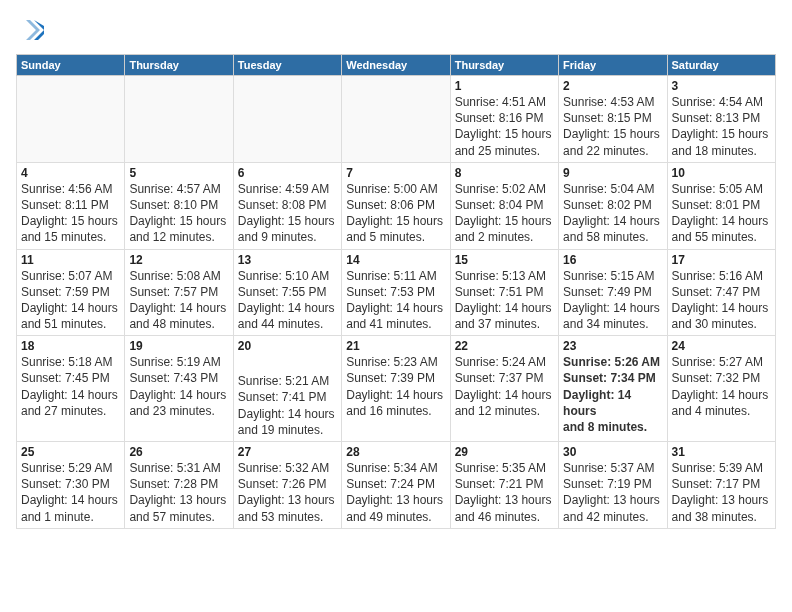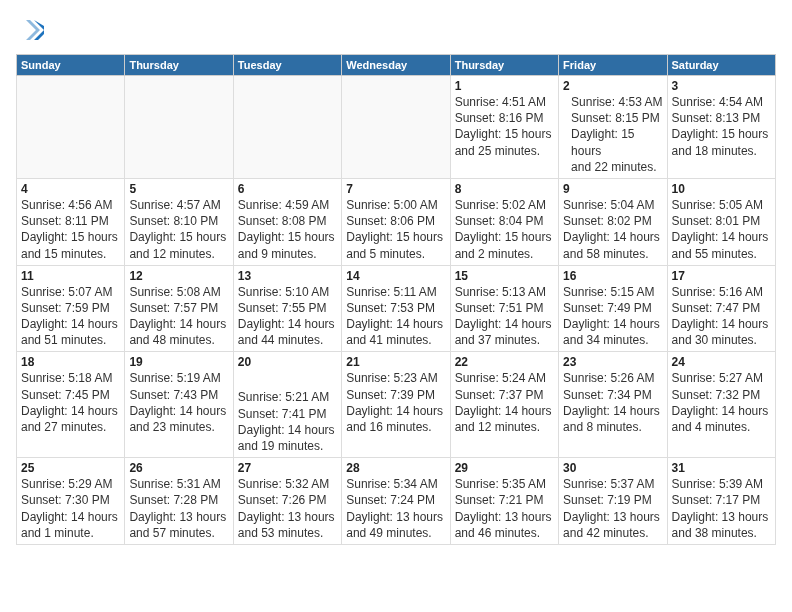--- a/index.html
+++ b/index.html
@@ -132,21 +132,21 @@
           <td class="empty"></td>
           <td>
             <span class="day-num">1</span>
             <div class="day-info" style="white-space: pre-line;">Sunrise: 4:51 AM
 Sunset: 8:16 PM
 Daylight: 15 hours
 and 25 minutes.</div>
           </td>
           <td>
             <span class="day-num">2</span>
-            <div class="day-info" style="white-space: pre-line; margin-left: 8px;">Sunrise: 4:53 AM
+            <div class="day-info" style="white-space: pre-line;">Sunrise: 4:53 AM
 Sunset: 8:15 PM
 Daylight: 15 hours
 and 22 minutes.</div>
           </td>
           <td>
             <span class="day-num">3</span>
             <div class="day-info" style="white-space: pre-line;">Sunrise: 4:54 AM
 Sunset: 8:13 PM
 Daylight: 15 hours
 and 18 minutes.</div>
@@ -285,21 +285,21 @@
           </td>
           <td>
             <span class="day-num">22</span>
             <div class="day-info" style="white-space: pre-line;">Sunrise: 5:24 AM
 Sunset: 7:37 PM
 Daylight: 14 hours
 and 12 minutes.</div>
           </td>
           <td>
             <span class="day-num">23</span>
-            <div class="day-info" style="white-space: pre-line;">Sunrise: 5:26 AM
+            <div class="day-info" style="white-space: pre-line; font-weight: bold;">Sunrise: 5:26 AM
 Sunset: 7:34 PM
 Daylight: 14 hours
 and 8 minutes.</div>
           </td>
           <td>
             <span class="day-num">24</span>
             <div class="day-info" style="white-space: pre-line;">Sunrise: 5:27 AM
 Sunset: 7:32 PM
 Daylight: 14 hours
 and 4 minutes.</div>

